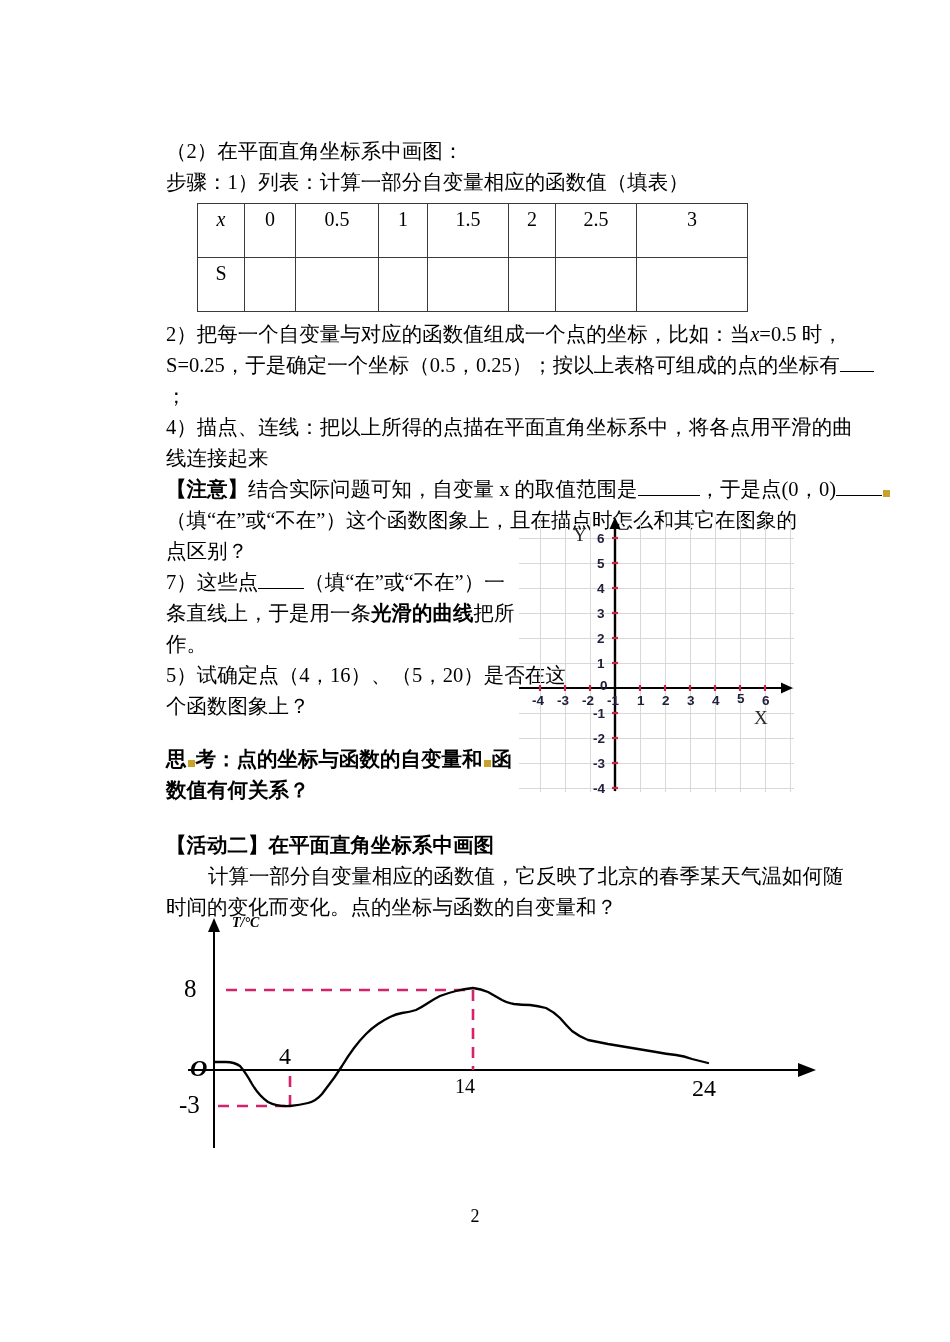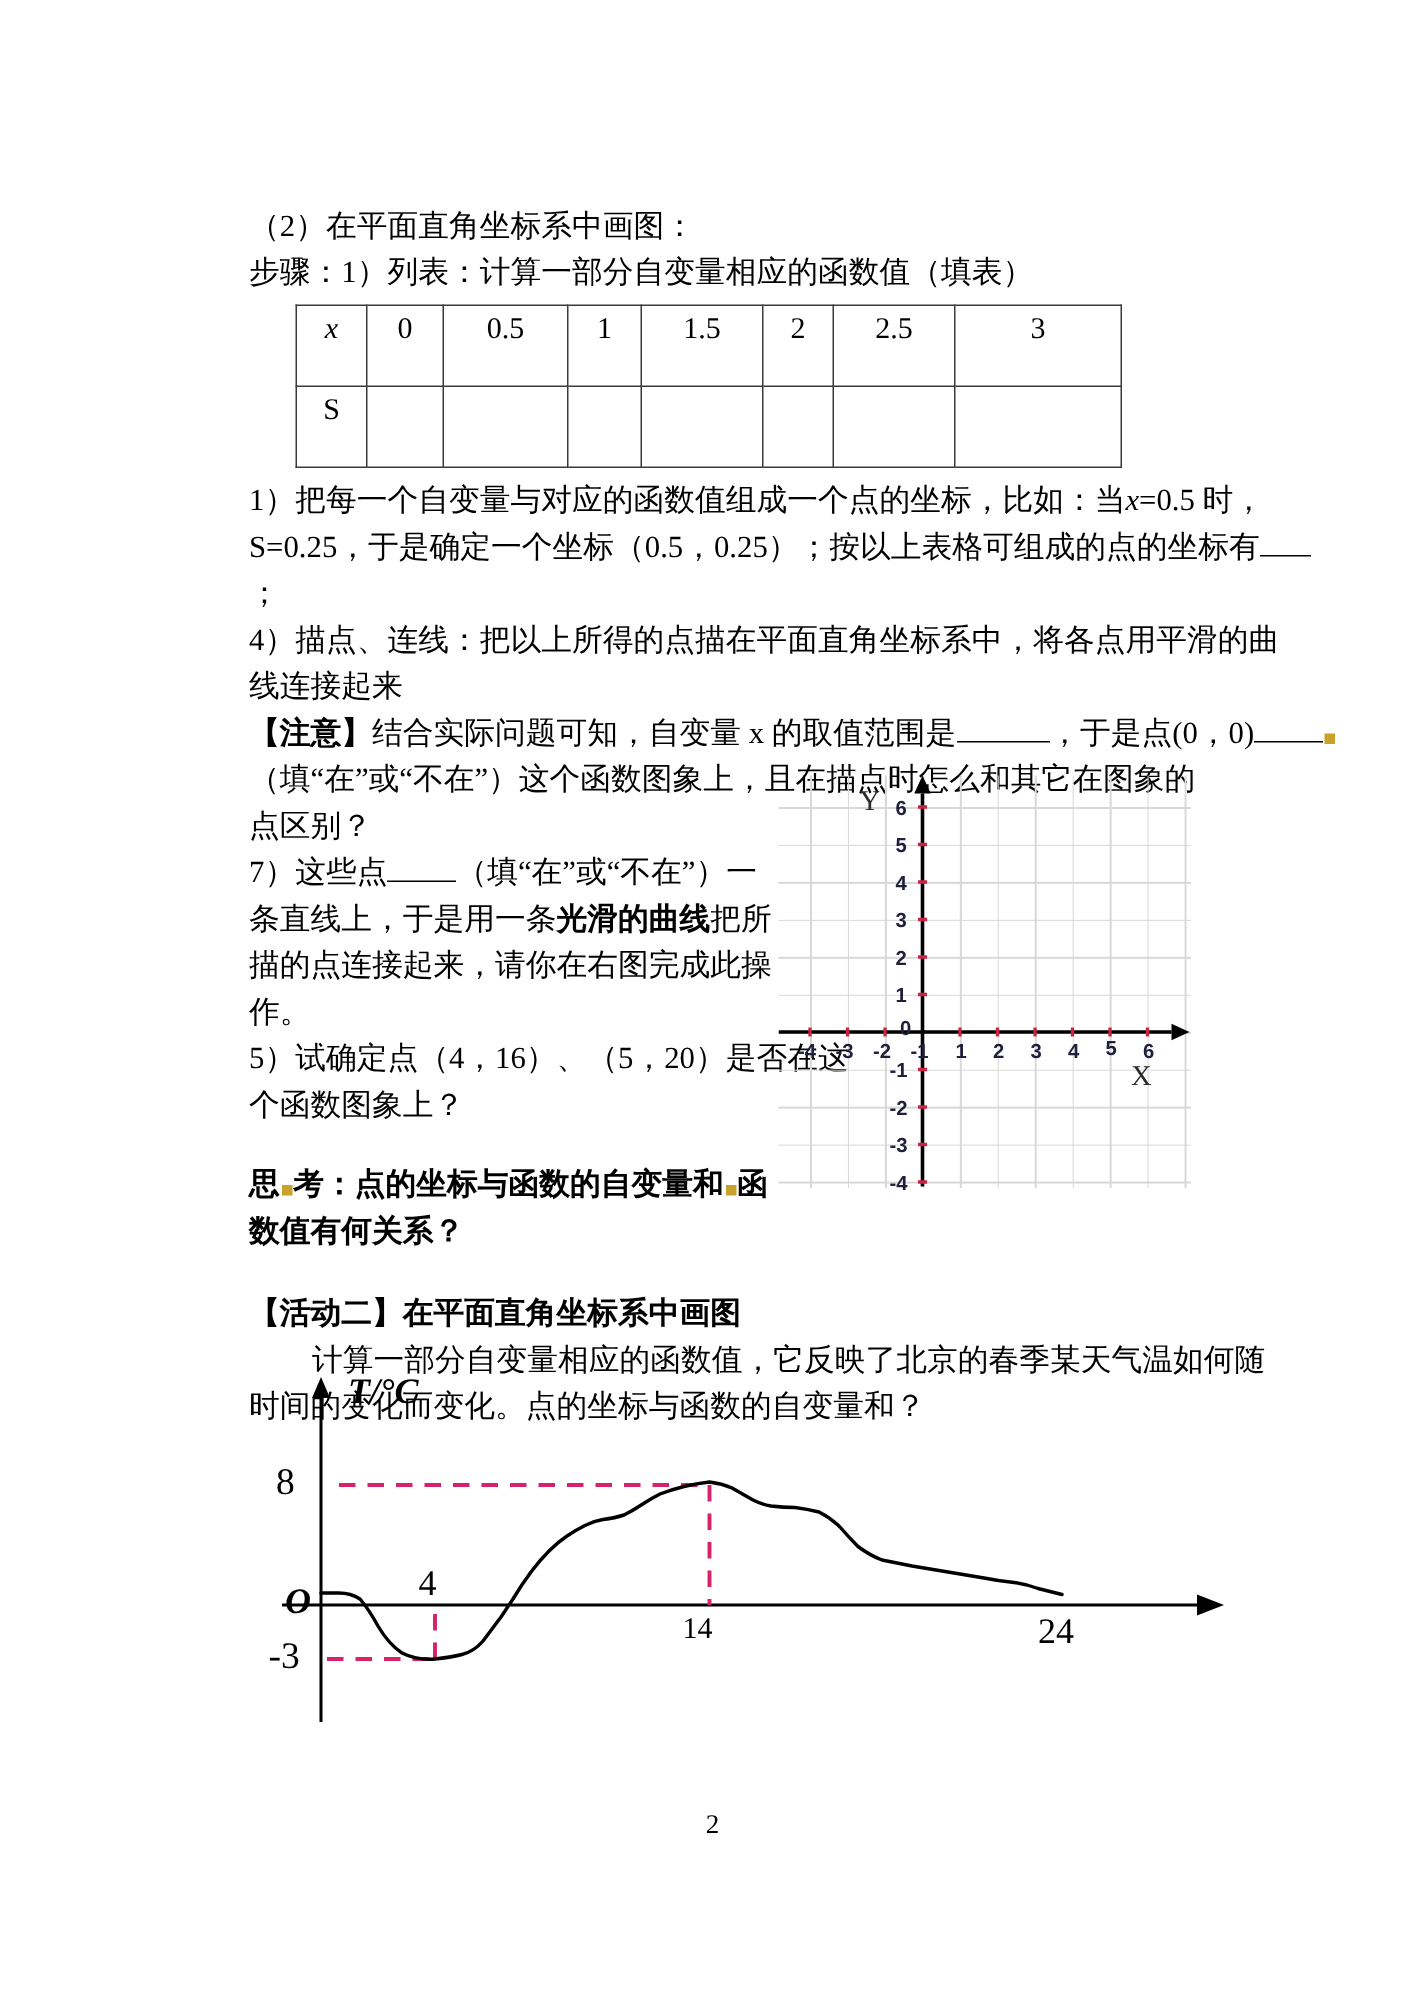--- a/index.html
+++ b/index.html
@@ -161,35 +161,34 @@
         <td class="c15"></td>
         <td class="c2"></td>
         <td class="c25"></td>
         <td class="c3"></td>
       </tr>
     </tbody>
       </table>
 
     <div style="height:7px"></div>
 
-    <div class="ln"><span>1）把每一个自变量与对应的函数值组成一个点的坐标，比如：当</span><span class="ital">x</span><span>=0.5 时，</span></div>
+    <div class="ln"><span>2）把每一个自变量与对应的函数值组成一个点的坐标，比如：当</span><span class="ital">x</span><span>=0.5 时，</span></div>
     <div class="ln"><span>S=0.25，于是确定一个坐标（0.5，0.25）；按以上表格可组成的点的坐标有</span><span class="blank b-sm"></span></div>
     <div class="ln">；</div>
     <div class="ln">4）描点、连线：把以上所得的点描在平面直角坐标系中，将各点用平滑的曲</div>
     <div class="ln">线连接起来</div>
 
     <div class="ln"><span class="bold">【注意】</span><span>结合实际问题可知，自变量 x 的取值范围是</span><span class="blank b-lg"></span><span>，于是点(0，0)</span><span class="blank b-md"></span><span class="mk"></span></div>
     <div class="ln">（填“在”或“不在”）这个函数图象上，且在描点时怎么和其它在图象的</div>
 
     <div class="two-col">
       <div class="leftcol">
         <div class="ln">点区别？</div>
         <div class="ln"><span>7）这些点</span><span class="blank b-md"></span><span>（填“在”或“不在”）一</span></div>
         <div class="ln"><span>条直线上，于是用一条</span><span class="bold">光滑的曲线</span><span>把所</span></div>
-        <div class="ln">描的点连接起来，请你在右图完成此操</div>
         <div class="ln">作。</div>
         <div class="ln">5）试确定点（4，16）、（5，20）是否在这</div>
         <div class="ln">个函数图象上？</div>
         <div style="height:22px"></div>
         <div class="ln bold"><span>思</span><span class="mk"></span><span>考：点的坐标与函数的自变量和</span><span class="mk"></span><span>函</span></div>
         <div class="ln bold">数值有何关系？</div>
       </div>
     </div>
 
     <div style="height:24px"></div>
@@ -282,21 +281,21 @@
            Q132,187 140,185 Q148,183 154,176 Q160,168 166,160 Q170,154 174,148
            Q180,138 186,130 Q192,122 198,116 Q204,110 210,106 Q216,102 222,99
            Q228,96 234,95 Q242,94 248,92 Q254,89 260,85 Q266,81 272,78
            Q280,75 288,73 Q296,71 305,70 Q313,71 320,74 Q327,78 334,82
            Q340,85 346,86 Q354,87 362,87 Q370,88 378,90 Q386,94 392,100
            Q398,107 404,113 Q412,119 420,122 Q430,124 440,126 Q452,128 464,130
            Q476,132 488,134 Q498,136 508,137 Q516,138 524,141 Q532,143 540,145"></path>
     </svg>
 
     
-    <span class="tlab bold ital" style="left:64px; top:-3px; font-size:24px;">T/°C</span>
+    <span class="tlab bold ital" style="left:64px; top:-3px; font-size:14px;">T/°C</span>
     <span class="tlab bold ital" style="left:22px; top:137px; font-size:24px;">O</span>
     <span class="tlab" style="left:16px; top:57px; font-size:25px;">8</span>
     <span class="tlab" style="left:11px; top:173px; font-size:25px;">-3</span>
     <span class="tlab" style="left:111px; top:125px; font-size:24px;">4</span>
     <span class="tlab" style="left:287px; top:157px; font-size:20px;">14</span>
     <span class="tlab" style="left:524px; top:157px; font-size:24px;">24</span>
   </div>
 
   <div class="pagenum">2</div>
 

